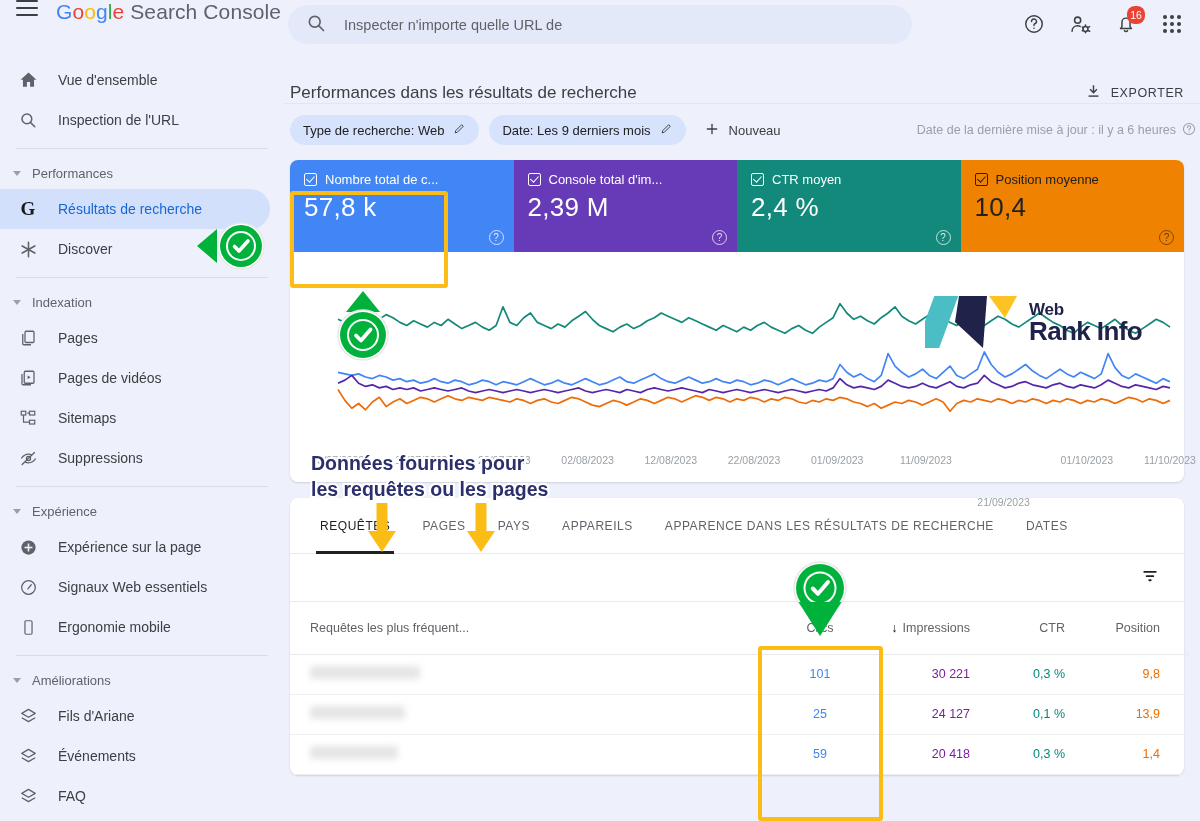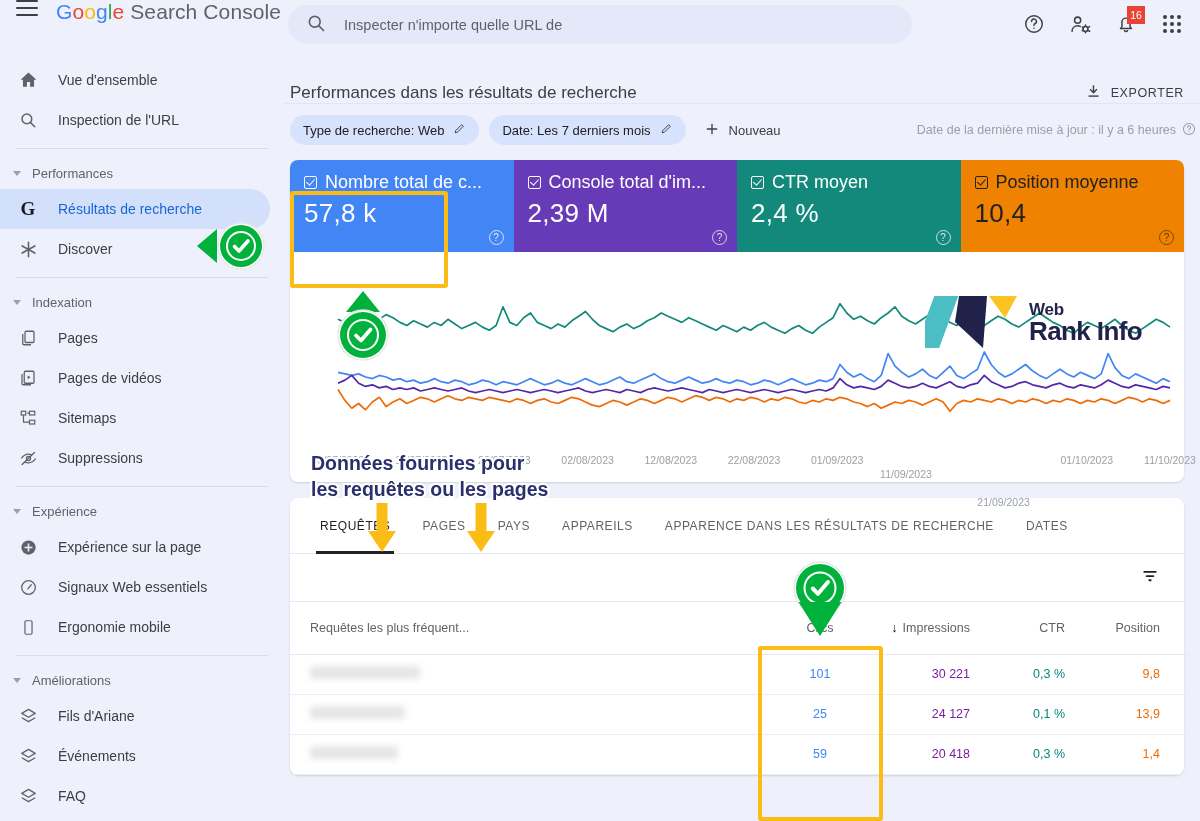--- a/index.html
+++ b/index.html
@@ -37,21 +37,21 @@
     position: absolute; right: 8px; top: 0; height: 48px;
     display: flex; align-items: center; gap: 6px;
   }
   .ticon {
     width: 40px; height: 40px; border-radius: 50%;
     display: flex; align-items: center; justify-content: center;
     cursor: pointer; position: relative; color: #3c4043;
   }
   .badge {
     position: absolute; top: 2px; right: 1px; min-width: 18px; height: 18px;
-    background: #ea4335; color: #fff; border-radius: 0;
+    background: #ea4335; color: #fff; border-radius: 8px;
     font-size: 10.5px; line-height: 18px; text-align: center; font-weight: 500;
     padding: 0 3px;
   }
   .dots { display: grid; grid-template-columns: repeat(3,4px); gap: 3px; }
   .dots i { width: 4px; height: 4px; background: #3c4043; border-radius: 50%; display: block; }
 
   
   .sidebar {
     position: absolute; left: 0; top: 48px; width: 284px; height: 773px;
     background: #eef1fb; padding-top: 12px; overflow: hidden;
@@ -103,21 +103,21 @@
     display: flex; align-items: center; gap: 6px; padding-right: 4px;
   }
 
   
   .panel {
     margin: 4px 16px 0 6px; background: #fff; border-radius: 8px;
     box-shadow: 0 1px 2px rgba(60,64,67,.18);
   }
   .metrics { display: flex; height: 92px; border-radius: 8px 8px 0 0; overflow: hidden; }
   .metric { flex: 1; padding: 12px 14px 0 14px; position: relative; cursor: pointer; color:#fff; }
-  .metric .mlabel { display: flex; align-items: center; gap: 8px; font-size: 18px; }
+  .metric .mlabel { display: flex; align-items: center; gap: 8px; font-size: 13px; }
   .metric .mval { font-size: 26px; margin-top: 5px; font-weight: 400; letter-spacing: .3px; }
   .cbox {
     width: 13px; height: 13px; border: 1.6px solid currentColor; border-radius: 2px;
     position: relative; flex: 0 0 13px;
   }
   .cbox::after {
     content: ""; position: absolute; left: 3.2px; top: .4px; width: 3.6px; height: 7px;
     border: solid currentColor; border-width: 0 1.7px 1.7px 0; transform: rotate(42deg);
   }
   .qmark {
@@ -433,21 +433,21 @@
     <div class="chips">
       <div class="chip">
         <span>Type de recherche: Web</span>
         <span>
           <svg width="13" height="13" viewBox="0 0 24 24" fill="none" stroke="#3c4043" stroke-width="1.8" stroke-linejoin="round">
             <path d="M4 20l1-4L16 5l3 3L8 19z"></path>
           </svg>
         </span>
       </div>
       <div class="chip">
-        <span>Date: Les 7 derniers mois</span>
+        <span>Date: Les 9 derniers mois</span>
         <span>
           <svg width="13" height="13" viewBox="0 0 24 24" fill="none" stroke="#3c4043" stroke-width="1.8" stroke-linejoin="round">
             <path d="M4 20l1-4L16 5l3 3L8 19z"></path>
           </svg>
         </span>
       </div>
       <div class="chip-new">
         <span>
           <svg width="16" height="16" viewBox="0 0 24 24" stroke="#3c4043" stroke-width="2" stroke-linecap="round">
             <line x1="12" y1="5" x2="12" y2="19"></line>
@@ -512,21 +512,21 @@
             <polyline points="48.0,137.5 54.9,148.4 61.8,156.2 68.6,151.5 75.5,157.8 82.4,150.0 89.3,145.3 96.1,154.6 103.0,150.0 109.9,146.8 116.8,151.5 123.6,148.4 130.5,145.3 137.4,146.8 144.3,150.0 151.1,146.8 158.0,143.7 164.9,146.8 171.8,148.4 178.6,145.3 185.5,146.8 192.4,148.4 199.3,145.3 206.1,146.8 213.0,148.4 219.9,150.0 226.8,146.8 233.7,148.4 240.5,151.5 247.4,148.4 254.3,146.8 261.2,150.0 268.0,151.5 274.9,148.4 281.8,145.3 288.7,146.8 295.5,150.0 302.4,153.1 309.3,154.6 316.2,151.5 323.0,148.4 329.9,150.0 336.8,153.1 343.7,150.0 350.5,146.8 357.4,148.4 364.3,151.5 371.2,148.4 378.0,145.3 384.9,146.8 391.8,150.0 398.7,146.8 405.6,143.7 412.4,145.3 419.3,148.4 426.2,145.3 433.1,146.8 439.9,150.0 446.8,146.8 453.7,148.4 460.6,145.3 467.4,146.8 474.3,150.0 481.2,146.8 488.1,148.4 494.9,145.3 501.8,146.8 508.7,150.0 515.6,151.5 522.4,148.4 529.3,150.0 536.2,146.8 543.1,148.4 550.0,145.3 556.8,146.8 563.7,150.0 570.6,151.5 577.5,154.6 584.3,151.5 591.2,156.2 598.1,153.1 605.0,150.0 611.8,151.5 618.7,148.4 625.6,150.0 632.5,153.1 639.3,150.0 646.2,146.8 653.1,150.0 660.0,159.3 666.8,151.5 673.7,148.4 680.6,150.0 687.5,146.8 694.3,148.4 701.2,150.0 708.1,146.8 715.0,148.4 721.9,151.5 728.7,148.4 735.6,150.0 742.5,146.8 749.4,148.4 756.2,151.5 763.1,148.4 770.0,150.0 776.9,146.8 783.7,148.4 790.6,151.5 797.5,148.4 804.4,150.0 811.2,146.8 818.1,148.4 825.0,151.5 831.9,148.4 838.7,145.3 845.6,146.8 852.5,150.0 859.4,146.8 866.2,148.4 873.1,151.5 880.0,148.4" fill="none" stroke="#ee6c08" stroke-width="1.7" stroke-linejoin="round"></polyline>
           </svg>
         <div class="xlabels" id="xlabels">
             <span style="left: 48px;">03/07/2023</span>
             <span style="left: 131.2px;">13/07/2023</span>
             <span style="left: 214.4px;">23/07/2023</span>
             <span style="left: 297.6px;">02/08/2023</span>
             <span style="left: 380.8px;">12/08/2023</span>
             <span style="left: 464px;">22/08/2023</span>
             <span style="left: 547.2px;">01/09/2023</span>
-            <span style="left: 616px; margin-top: 14px;">11/09/2023</span>
+            <span style="left: 636px;">11/09/2023</span>
             <span style="left: 713.6px; margin-top: 42px;">21/09/2023</span>
             <span style="left: 796.8px;">01/10/2023</span>
             <span style="left: 880px;">11/10/2023</span>
           </div>
       </div>
     </div>
 
     <div class="panel2">
       <div class="tabs" id="tabs">
           <div class="tab active">

